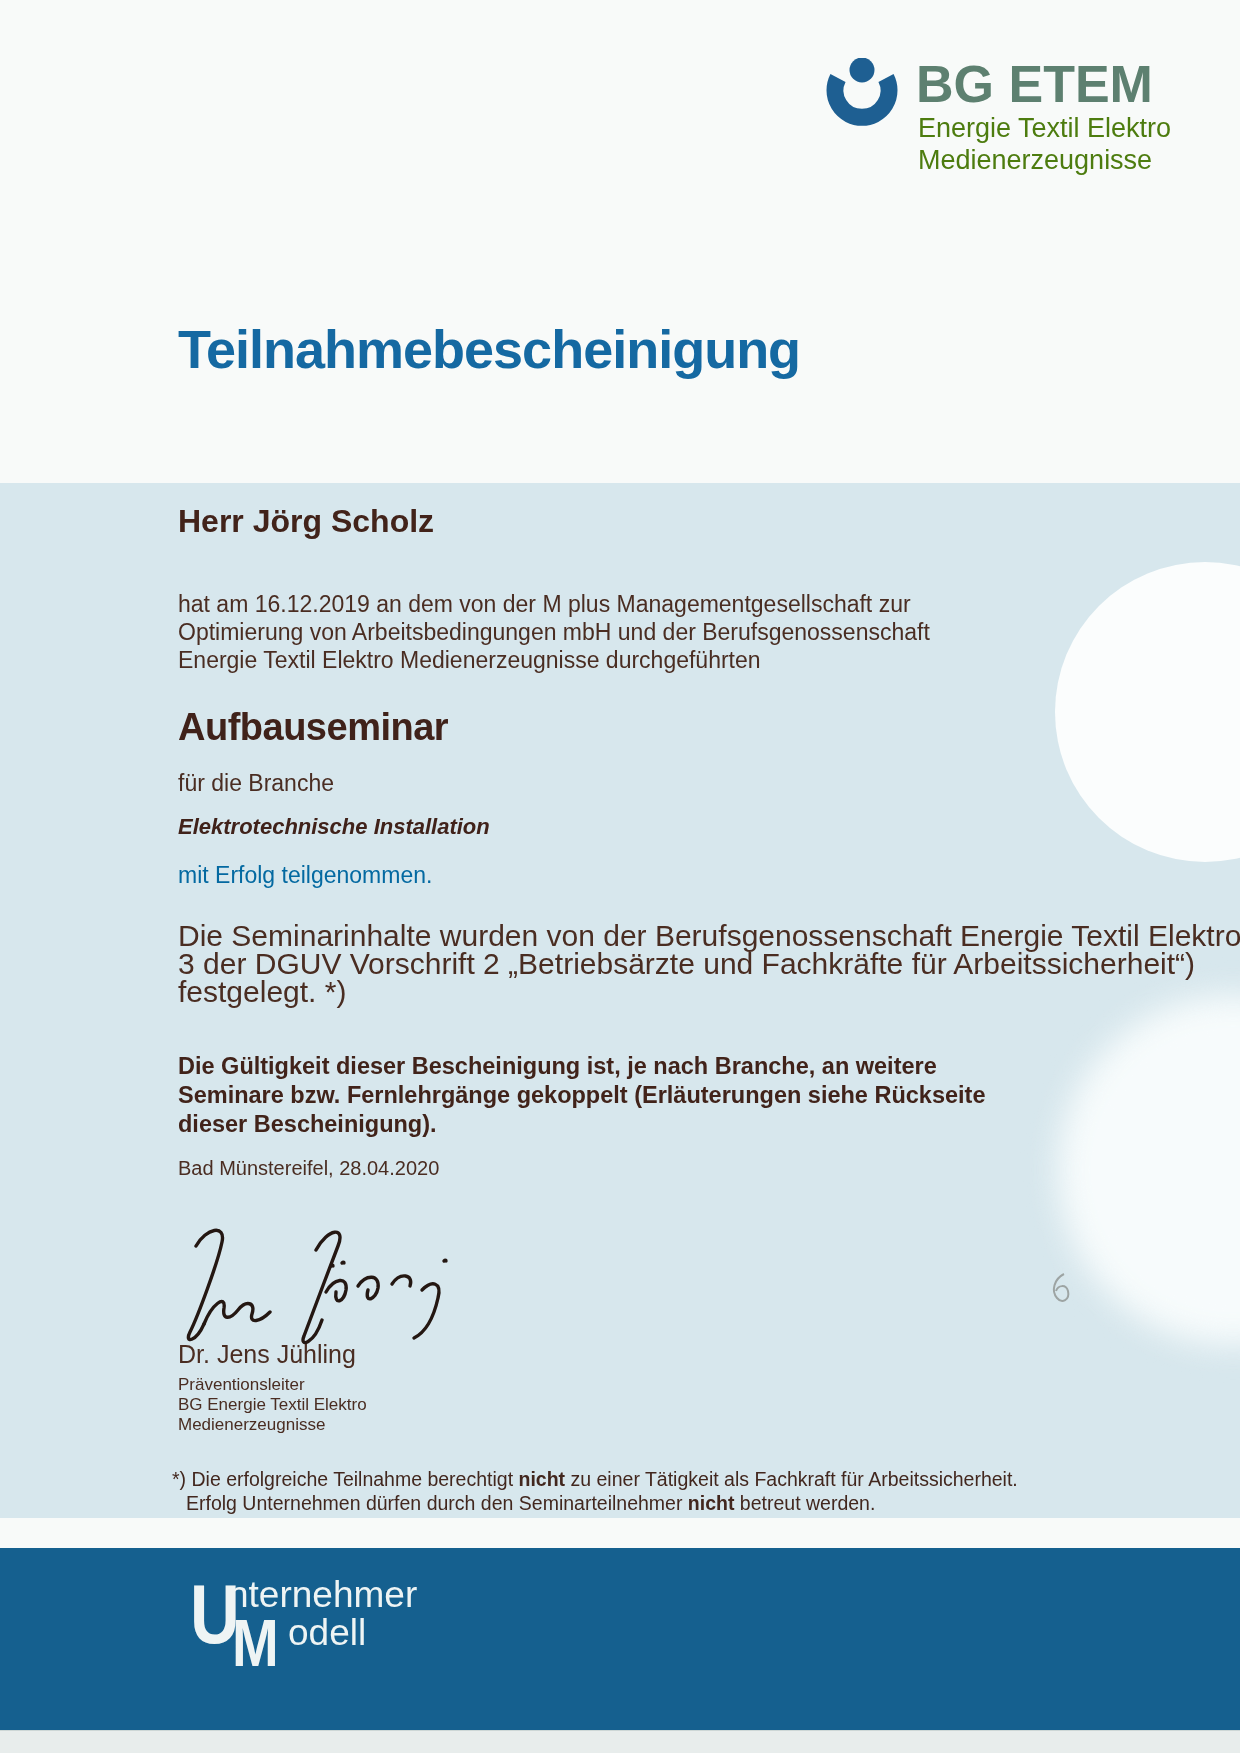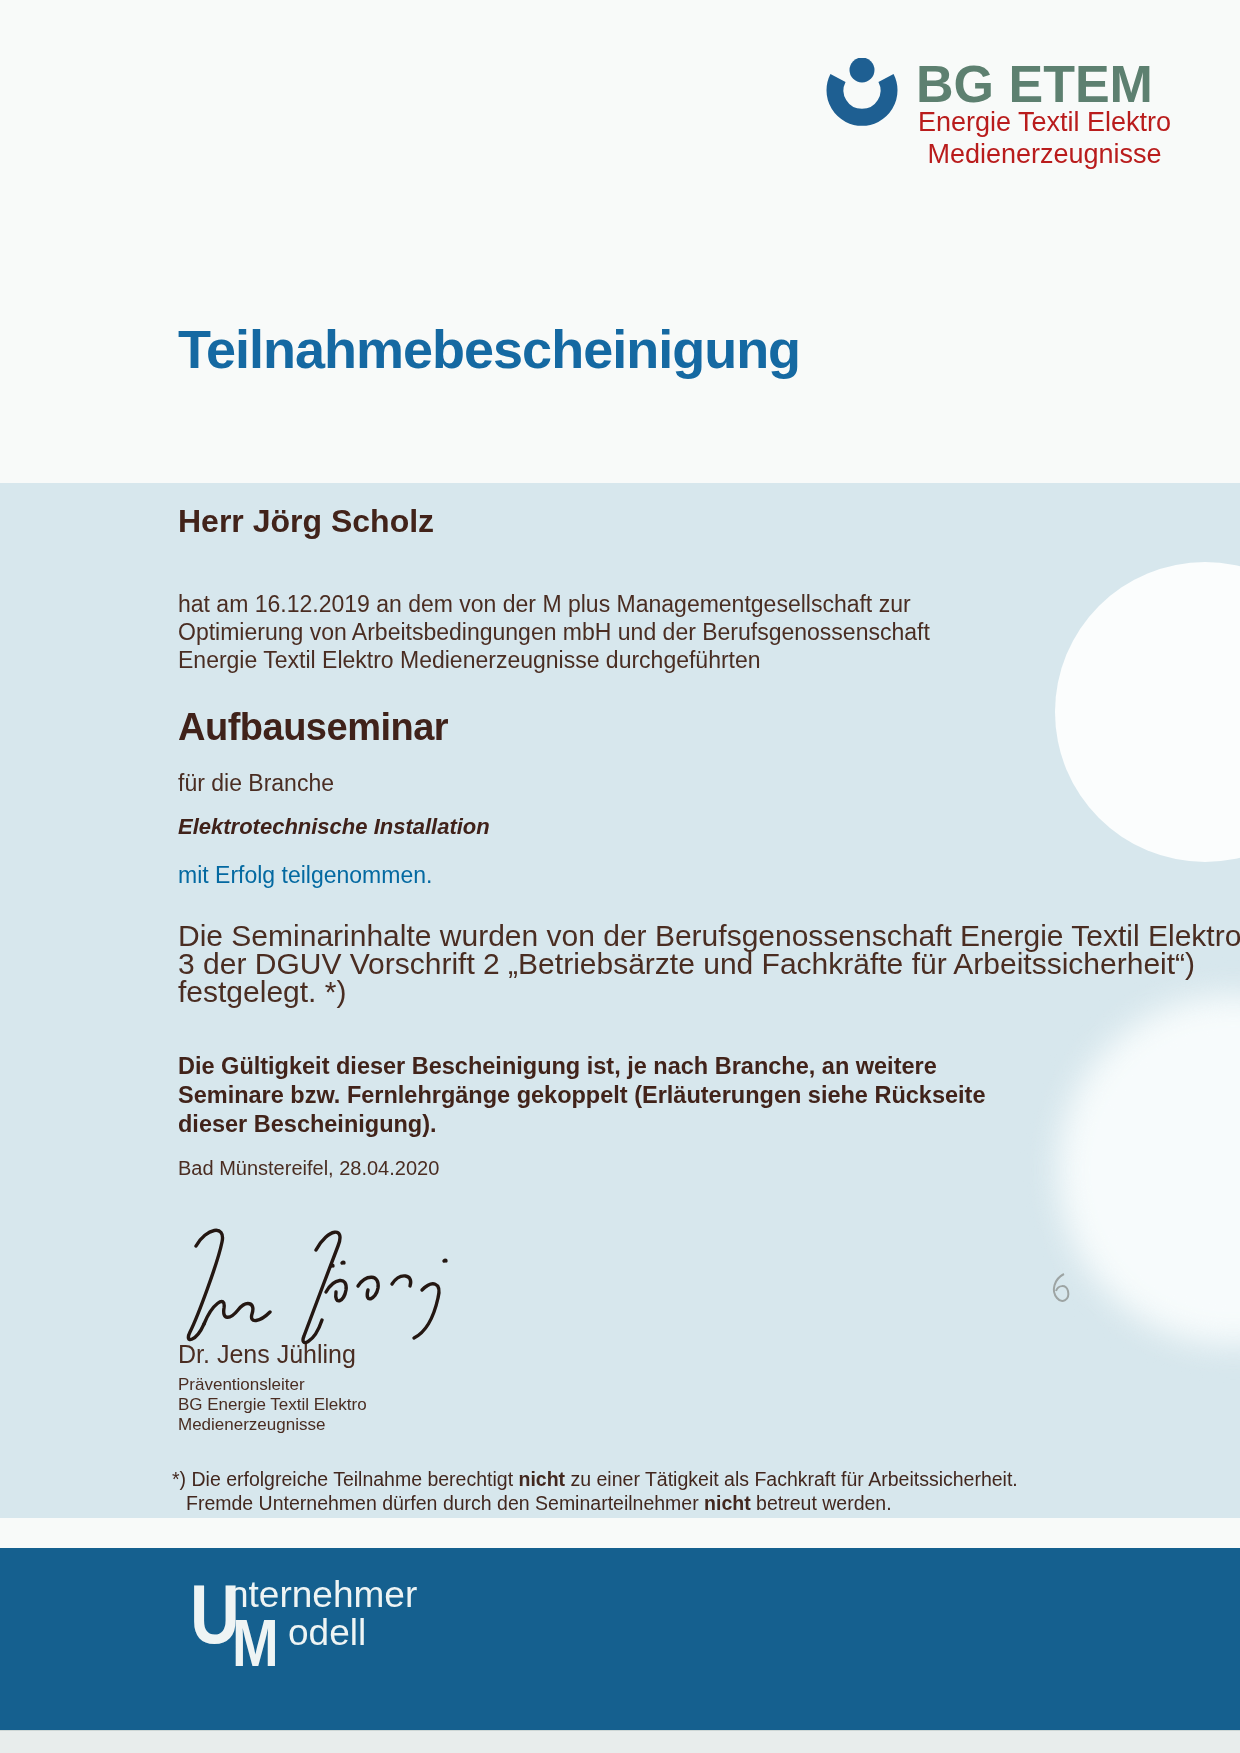--- a/index.html
+++ b/index.html
@@ -18,21 +18,21 @@
   
   .blue-panel{top:483px;left:0;width:1240px;height:1035px;background:#d7e7ed;}
   .circle-cutout{left:1055px;top:562px;width:300px;height:300px;border-radius:50%;background:#fbfdfd;}
   .soft-blob{left:1058px;top:995px;width:350px;height:350px;border-radius:50%;
              background:rgba(250,253,253,0.92);filter:blur(16px);}
   .artifact{left:1050px;top:1272px;opacity:.55;}
 
   
   .logo-icon{left:822px;top:58px;}
   .logo-name{left:916px;top:54px;font-size:52px;font-weight:bold;color:#5d8070;letter-spacing:0px;}
-  .logo-tagline{left:918px;top:106px;font-size:27px;line-height:32px;color:#b91c1c;text-align:center;}
+  .logo-tagline{left:918px;top:112px;font-size:27px;line-height:32px;color:#4d7c0f;}
 
   .doc-title{left:178px;top:318px;font-size:54px;font-weight:bold;color:#1569a2;letter-spacing:-1px;}
 
   .recipient{left:178px;top:503px;font-size:32px;font-weight:bold;color:#42231a;}
 
   .intro{left:178px;top:590px;font-size:23px;line-height:28px;color:#4a2d22;}
   .seminar-type{left:178px;top:706px;font-size:38px;font-weight:bold;color:#40221a;letter-spacing:-0.5px;}
   .branch-label{left:178px;top:770px;font-size:23px;color:#4a2d22;}
   .branch{left:178px;top:814px;font-size:22px;font-weight:bold;font-style:italic;color:#40221a;}
   .completion{left:178px;top:862px;font-size:23px;color:#0369a1;}
@@ -126,21 +126,21 @@
 
   <div class="abs signatory">
     <div class="sig-name nowrap">Dr. Jens Jühling</div>
     <div class="sig-small nowrap">Präventionsleiter</div>
     <div class="sig-small nowrap">BG Energie Textil Elektro</div>
     <div class="sig-small nowrap">Medienerzeugnisse</div>
   </div>
 
   <div class="abs footnote">
     <div class="nowrap"><span>*) Die erfolgreiche Teilnahme berechtigt </span><span class="b">nicht</span><span> zu einer Tätigkeit als Fachkraft für Arbeitssicherheit.</span></div>
-    <div class="nowrap indent"><span>Fremde Unternehmen dürfen durch den Seminarteilnehmer </span><span class="b">nicht</span><span> betreut werden.</span></div>
+    <div class="nowrap indent"><span>Erfolg Unternehmen dürfen durch den Seminarteilnehmer </span><span class="b">nicht</span><span> betreut werden.</span></div>
   </div>
 
   <div class="abs footer-bar">
     <div class="footer-logo">
       <span class="fl-u">U</span>
       <span class="fl-u-rest">nternehmer</span>
       <span class="fl-m">M</span>
       <span class="fl-m-rest">odell</span>
     </div>
   </div>

